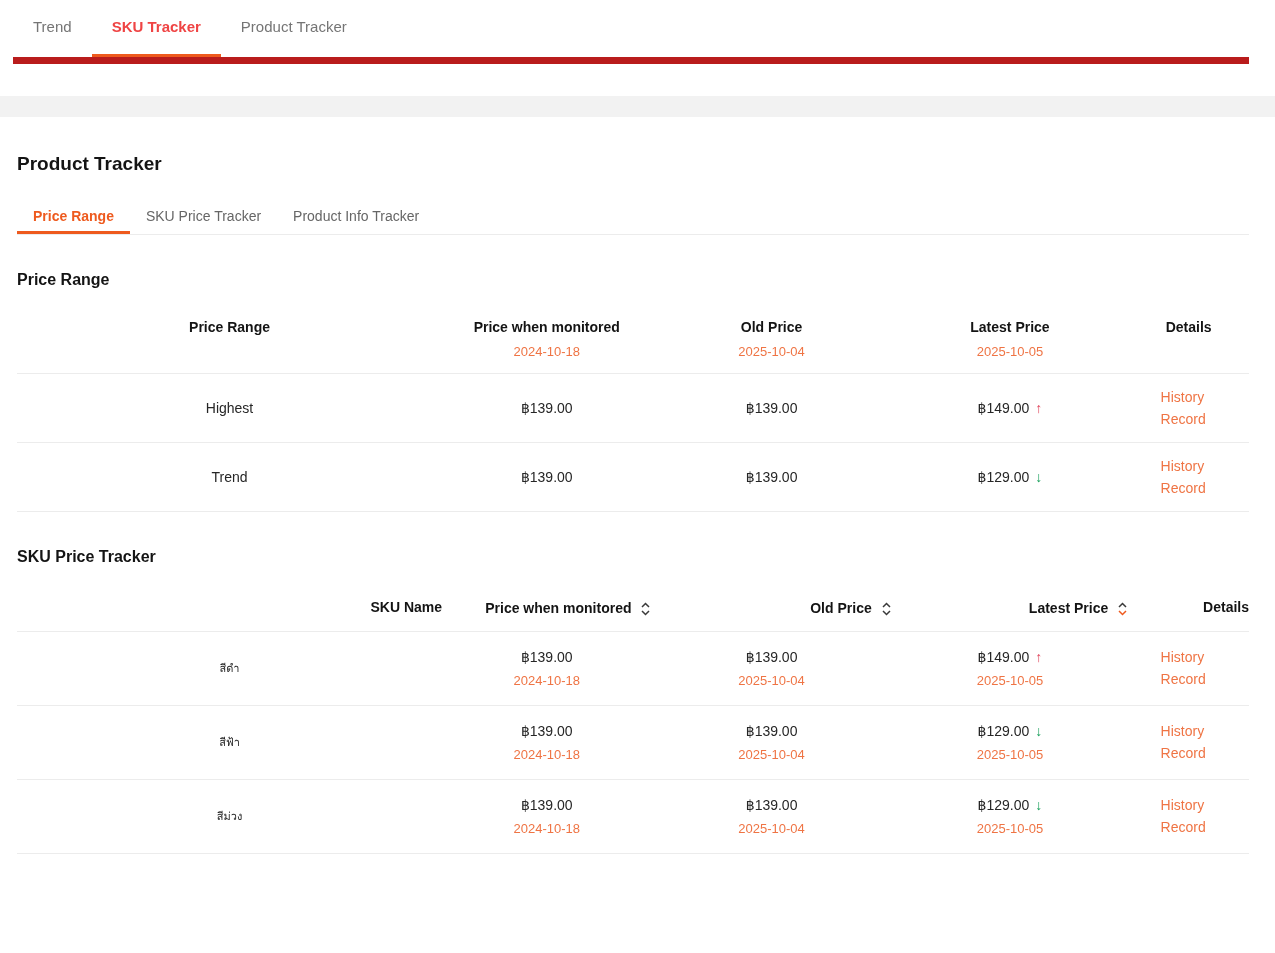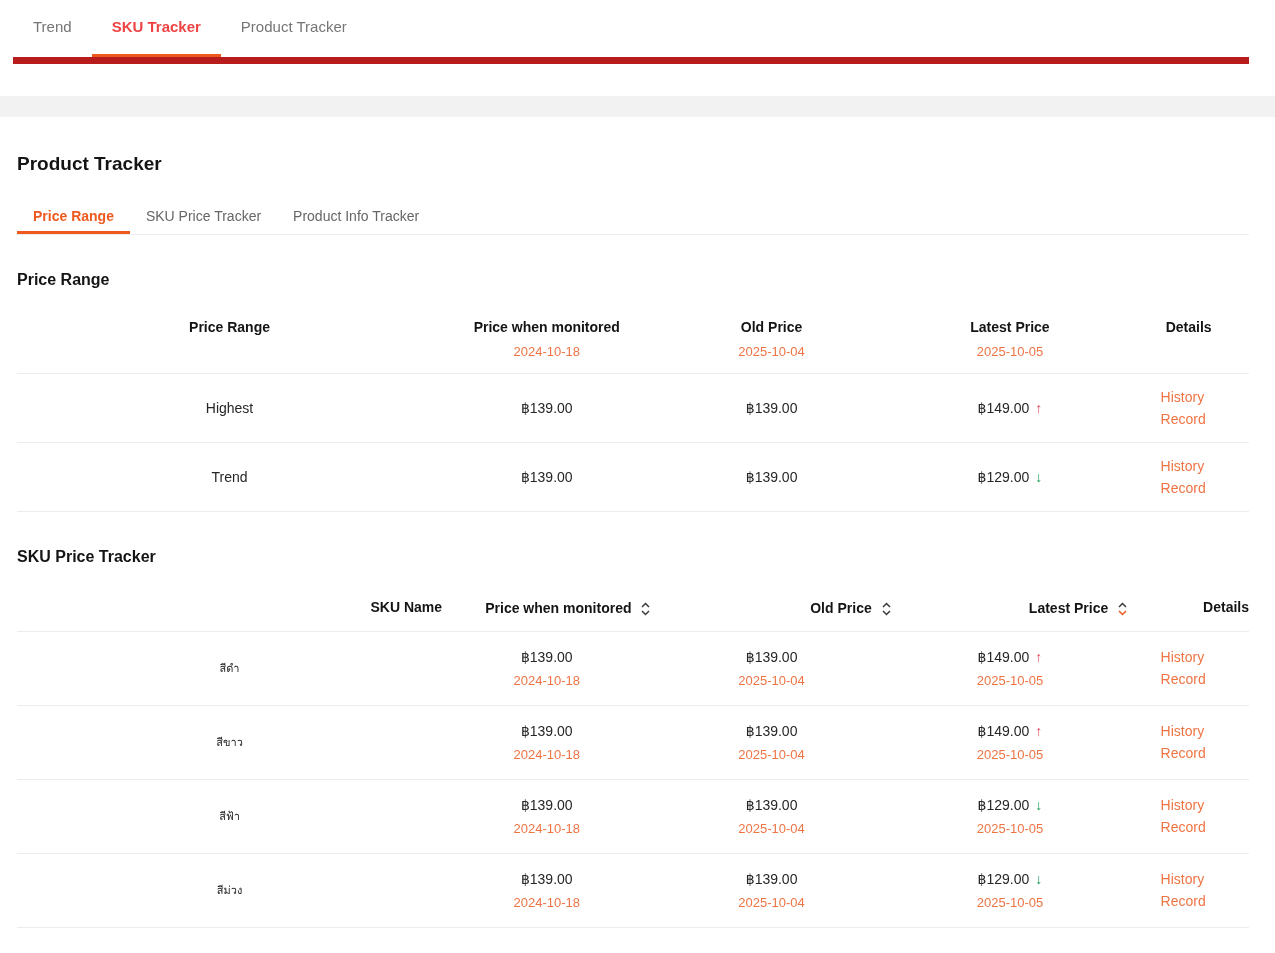--- a/index.html
+++ b/index.html
@@ -263,36 +263,20 @@
           <div class="cell-price">฿139.00</div>
           <div class="cell-date">2025-10-04</div>
         </td>
         <td>
           <div class="cell-price"><span>฿149.00</span><span class="arrow up">↑</span></div>
           <div class="cell-date">2025-10-05</div>
         </td>
         <td><span class="details-link">History Record</span></td>
       </tr>
       <tr>
-        <td><span class="sku-name">สีขาว</span></td>
-        <td>
-          <div class="cell-price">฿139.00</div>
-          <div class="cell-date">2024-10-18</div>
-        </td>
-        <td>
-          <div class="cell-price">฿139.00</div>
-          <div class="cell-date">2025-10-04</div>
-        </td>
-        <td>
-          <div class="cell-price"><span>฿149.00</span><span class="arrow up">↑</span></div>
-          <div class="cell-date">2025-10-05</div>
-        </td>
-        <td><span class="details-link">History Record</span></td>
-      </tr>
-      <tr>
         <td><span class="sku-name">สีฟ้า</span></td>
         <td>
           <div class="cell-price">฿139.00</div>
           <div class="cell-date">2024-10-18</div>
         </td>
         <td>
           <div class="cell-price">฿139.00</div>
           <div class="cell-date">2025-10-04</div>
         </td>
         <td>

